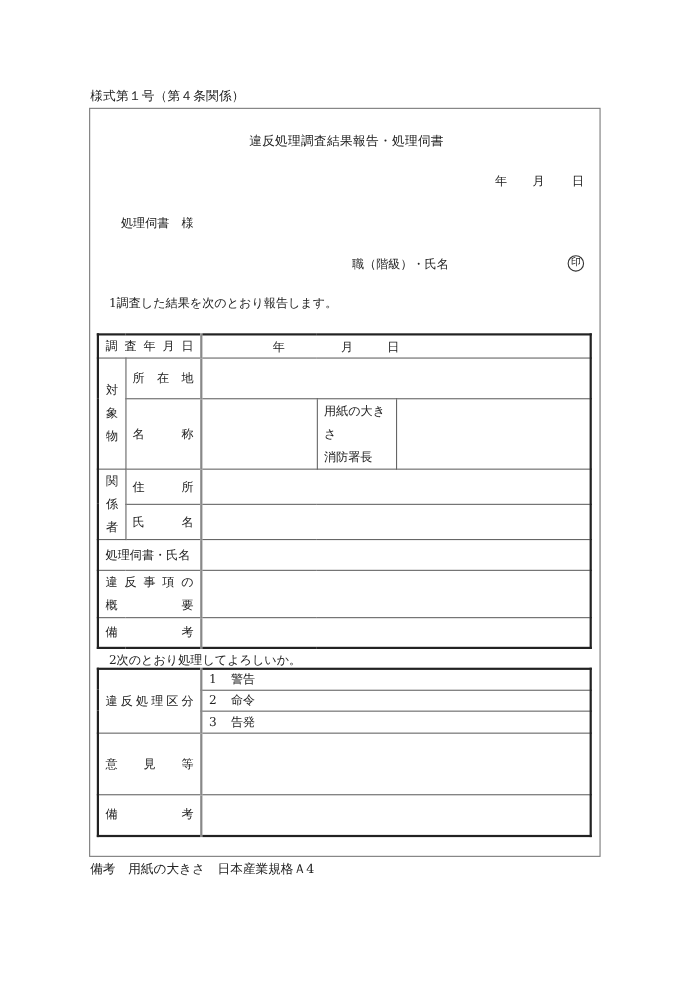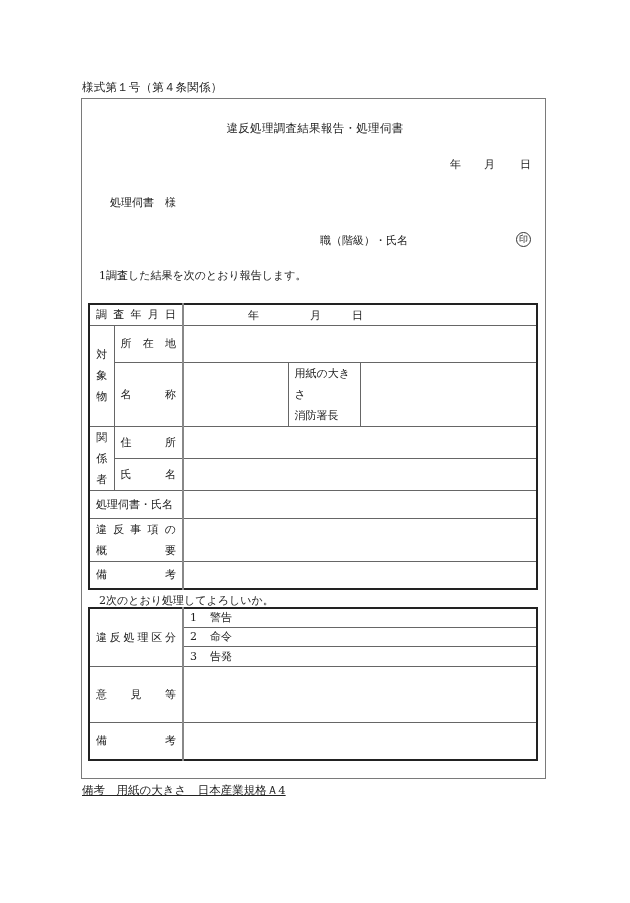--- a/index.html
+++ b/index.html
@@ -97,21 +97,20 @@
   .multi-line { line-height: 21px; }
   .date-cells {
     position: relative;
     height: 100%;
   }
   .date-cells span { position: absolute; top: 0; }
   .opt-num { display: inline-block; width: 20px; }
   .footer-note {
     left: 82px; top: 783px;
     font-size: 11.5px;
-    text-decoration: underline;
   }
 </style>
 </head>
 <body>
 
 <div class="abs form-id">様式第１号（第４条関係）</div>
 
 <div class="abs frame"></div>
 
 <div class="abs doc-title">違反処理調査結果報告・処理伺書</div>

